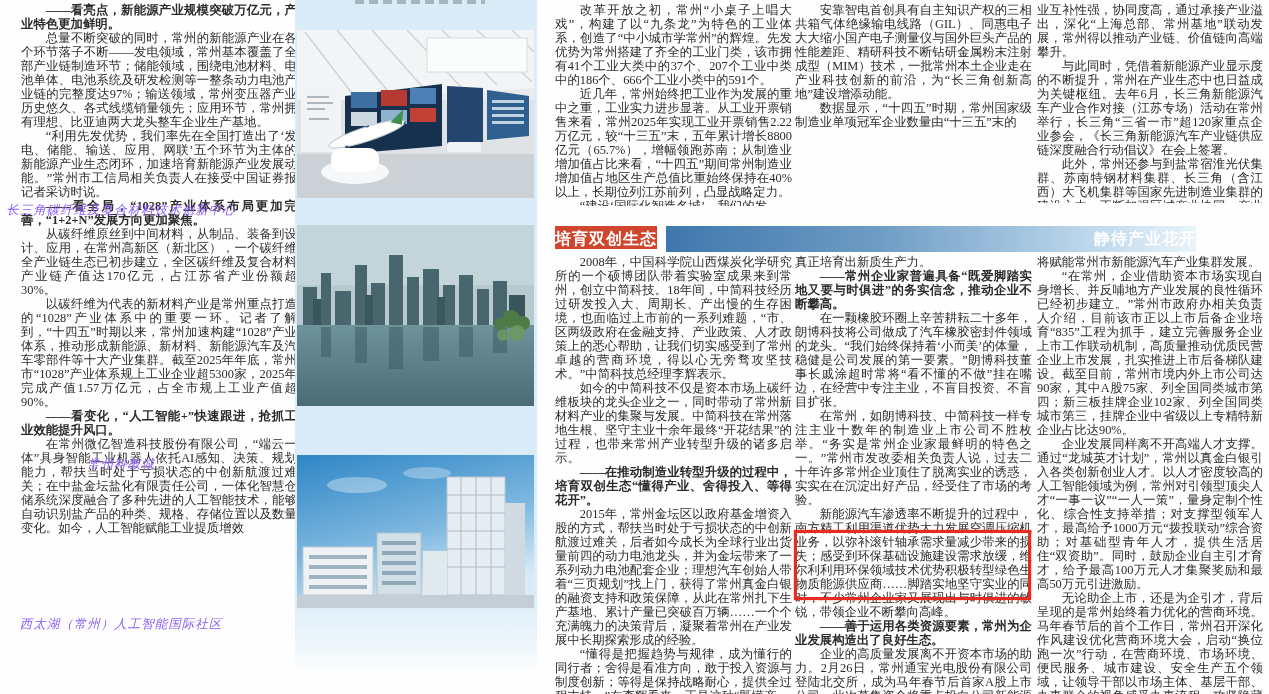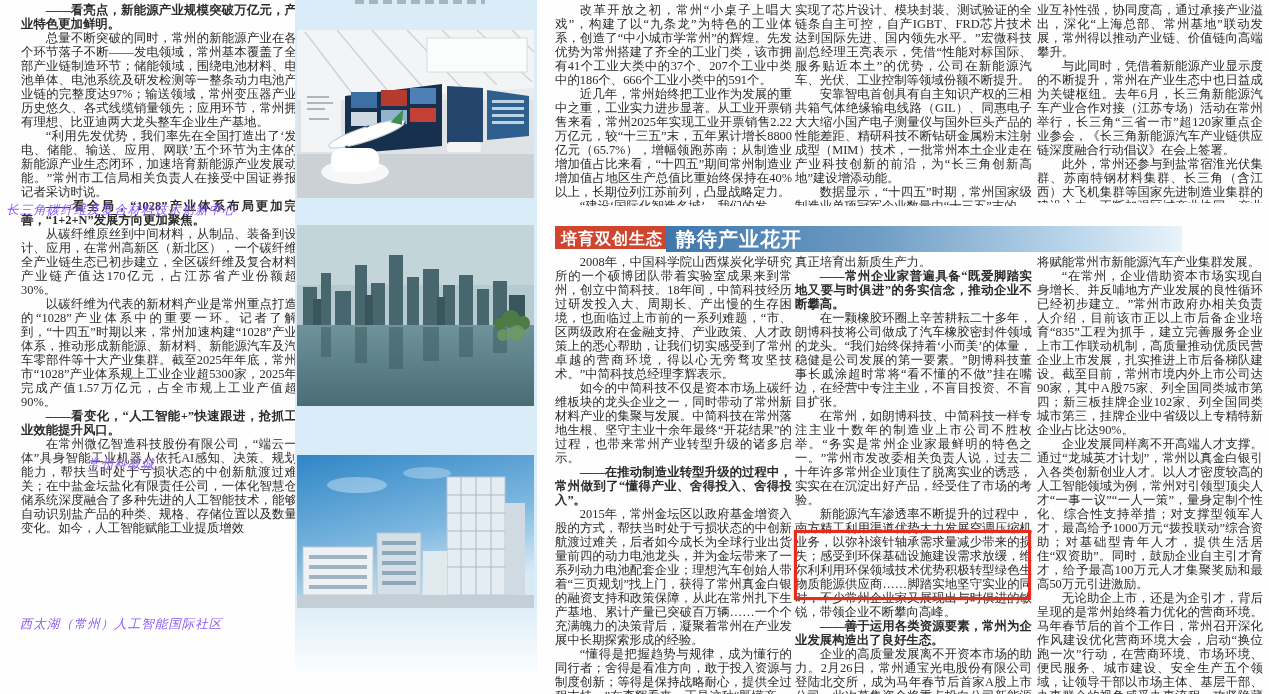--- a/index.html
+++ b/index.html
@@ -23,27 +23,27 @@
   .ph3{top:455px;height:153px;}
   .caption{position:absolute;left:0;width:242px;text-align:center;font-size:12.5px;
     font-style:italic;color:#8b5cf6;letter-spacing:1px;}
   .cap1{top:202px;} .cap2{top:412px;margin-top:44px;} .cap3{top:616px;}
   
   .colCtop{left:555px;top:3px;width:237px;height:203px;}
   .colDtop{left:795px;top:3px;width:237px;height:203px;}
   .colEtop{left:1037px;top:3px;width:226px;height:200px;}
   
   .sec-header{position:absolute;left:555px;top:226px;height:26px;}
-  .sec-tag{position:absolute;left:0;top:0;height:23px;line-height:26px;padding:0 6px;
+  .sec-tag{position:absolute;left:0;top:0;height:23px;line-height:26px;padding:0 0;
     background:#d0452e;color:#ffffff;font-size:16px;font-weight:700;
     font-family:"Liberation Sans","DejaVu Sans",sans-serif;letter-spacing:1px;white-space:nowrap;text-align:right;}
   .sec-bar{position:absolute;left:111px;top:0;width:506px;height:26px;line-height:26px;
-    padding-left:10px;color:#ffffff;font-size:20px;font-weight:700;white-space:nowrap;
+    padding-left:24px;color:#ffffff;font-size:16px;font-weight:700;white-space:nowrap;
     font-family:"Liberation Sans","DejaVu Sans",sans-serif;letter-spacing:1px;
-    background:linear-gradient(90deg,#3f77ad 0%,#6e9cc4 40%,#b9d5ea 78%,#e9f3fa 100%);}
+    background:linear-gradient(90deg,#3f77ad 0%,#6e9cc4 40%,#b9d5ea 78%,#e9f3fa 100%);text-align:right;}
   
   .colC2{left:555px;top:255px;width:237px;height:439px;}
   .colD2{left:795px;top:255px;width:237px;height:439px;}
   .colE2{left:1037px;top:255px;width:226px;height:439px;}
   
   .highlight-box{position:absolute;left:794px;top:530px;width:231px;height:64px;
     border:3px solid #e52c1f;box-shadow:0 0 2px rgba(229,44,31,.5);pointer-events:none;}
 </style>
 </head>
 <body>
@@ -218,39 +218,38 @@
     </svg>
   </figure>
   <figcaption class="caption cap3">西太湖（常州）人工智能国际社区</figcaption>
 
   <section class="col colCtop">
     <p>改革开放之初，常州“小桌子上唱大戏”，构建了以“九条龙”为特色的工业体系，创造了“中小城市学常州”的辉煌。先发优势为常州搭建了齐全的工业门类，该市拥有41个工业大类中的37个、207个工业中类中的186个、666个工业小类中的591个。</p>
     <p>近几年，常州始终把工业作为发展的重中之重，工业实力进步显著。从工业开票销售来看，常州2025年实现工业开票销售2.22万亿元，较“十三五”末，五年累计增长8800亿元（65.7%），增幅领跑苏南；从制造业增加值占比来看，“十四五”期间常州制造业增加值占地区生产总值比重始终保持在40%以上，长期位列江苏前列，凸显战略定力。</p>
     <p>“建设‘国际化智造名城’，我们的发</p>
   </section>
   <section class="col colDtop">
-    <p class="noind">实现了芯片设计、模块封装、测试验证的全链条自主可控，自产IGBT、FRD芯片技术达到国际先进、国内领先水平。”宏微科技副总经理王亮表示，凭借“性能对标国际、服务贴近本土”的优势，公司在新能源汽车、光伏、工业控制等领域份额不断提升。</p>
     <p>安靠智电首创具有自主知识产权的三相共箱气体绝缘输电线路（GIL）、同惠电子大大缩小国产电子测量仪与国外巨头产品的性能差距、精研科技不断钻研金属粉末注射成型（MIM）技术，一批常州本土企业走在产业科技创新的前沿，为“长三角创新高地”建设增添动能。</p>
     <p>数据显示，“十四五”时期，常州国家级制造业单项冠军企业数量由“十三五”末的</p>
   </section>
   <section class="col colEtop">
     <p class="noind">业互补性强，协同度高，通过承接产业溢出，深化“上海总部、常州基地”联动发展，常州得以推动产业链、价值链向高端攀升。</p>
     <p>与此同时，凭借着新能源产业显示度的不断提升，常州在产业生态中也日益成为关键枢纽。去年6月，长三角新能源汽车产业合作对接（江苏专场）活动在常州举行，长三角“三省一市”超120家重点企业参会，《长三角新能源汽车产业链供应链深度融合行动倡议》在会上签署。</p>
     <p>此外，常州还参与到盐常宿淮光伏集群、苏南特钢材料集群、长三角（含江西）大飞机集群等国家先进制造业集群的建设之中，不断加强区域产业协同，产业生态进一步完善。</p>
   </section>
 
   <header class="sec-header">
     <span class="sec-tag">培育双创生态</span>
     <span class="sec-bar">静待产业花开</span>
   </header>
 
   <section class="col colC2">
     <p>2008年，中国科学院山西煤炭化学研究所的一个硕博团队带着实验室成果来到常州，创立中简科技。18年间，中简科技经历过研发投入大、周期长、产出慢的生存困境，也面临过上市前的一系列难题，“市、区两级政府在金融支持、产业政策、人才政策上的悉心帮助，让我们切实感受到了常州卓越的营商环境，得以心无旁骛攻坚技术。”中简科技总经理李辉表示。</p>
     <p>如今的中简科技不仅是资本市场上碳纤维板块的龙头企业之一，同时带动了常州新材料产业的集聚与发展。中简科技在常州落地生根、坚守主业十余年最终“开花结果”的过程，也带来常州产业转型升级的诸多启示。</p>
-    <p class="b">——在推动制造业转型升级的过程中，常州做到了“懂得产业、舍得投入、舍得投入”。</p>
+    <p class="b">——在推动制造业转型升级的过程中，培育双创生态“懂得产业、舍得投入、等得花开”。</p>
     <p>2015年，常州金坛区以政府基金增资入股的方式，帮扶当时处于亏损状态的中创新航渡过难关，后者如今成长为全球行业出货量前四的动力电池龙头，并为金坛带来了一系列动力电池配套企业；理想汽车创始人带着“三页规划”找上门，获得了常州真金白银的融资支持和政策保障，从此在常州扎下生产基地、累计产量已突破百万辆……一个个充满魄力的决策背后，凝聚着常州在产业发展中长期探索形成的经验。</p>
     <p>“懂得是把握趋势与规律，成为懂行的同行者；舍得是看准方向，敢于投入资源与制度创新；等得是保持战略耐心，提供全过程支持。”在李辉看来，正是这种“既懂产</p>
   </section>
   <section class="col colD2">
     <p class="noind">真正培育出新质生产力。</p>
     <p class="b">——常州企业家普遍具备“既爱脚踏实地又要与时俱进”的务实信念，推动企业不断攀高。</p>
     <p>在一颗橡胶环圈上辛苦耕耘二十多年，朗博科技将公司做成了汽车橡胶密封件领域的龙头。“我们始终保持着‘小而美’的体量，稳健是公司发展的第一要素。”朗博科技董事长戚涂超时常将“看不懂的不做”挂在嘴边，在经营中专注主业，不盲目投资、不盲目扩张。</p>
     <p>在常州，如朗博科技、中简科技一样专注主业十数年的制造业上市公司不胜枚举。“务实是常州企业家最鲜明的特色之一。”常州市发改委相关负责人说，过去二十年许多常州企业顶住了脱离实业的诱惑，实实在在沉淀出好产品，经受住了市场的考验。</p>
     <p>新能源汽车渗透率不断提升的过程中，南方精工利用渠道优势大力发展空调压缩机业务，以弥补滚针轴承需求量减少带来的损失；感受到环保基础设施建设需求放缓，维尔利利用环保领域技术优势积极转型绿色生物质能源供应商……脚踏实地坚守实业的同时，不少常州企业家又展现出与时俱进的敏锐，带领企业不断攀向高峰。</p>
     <p class="b">——善于运用各类资源要素，常州为企业发展构造出了良好生态。</p>

